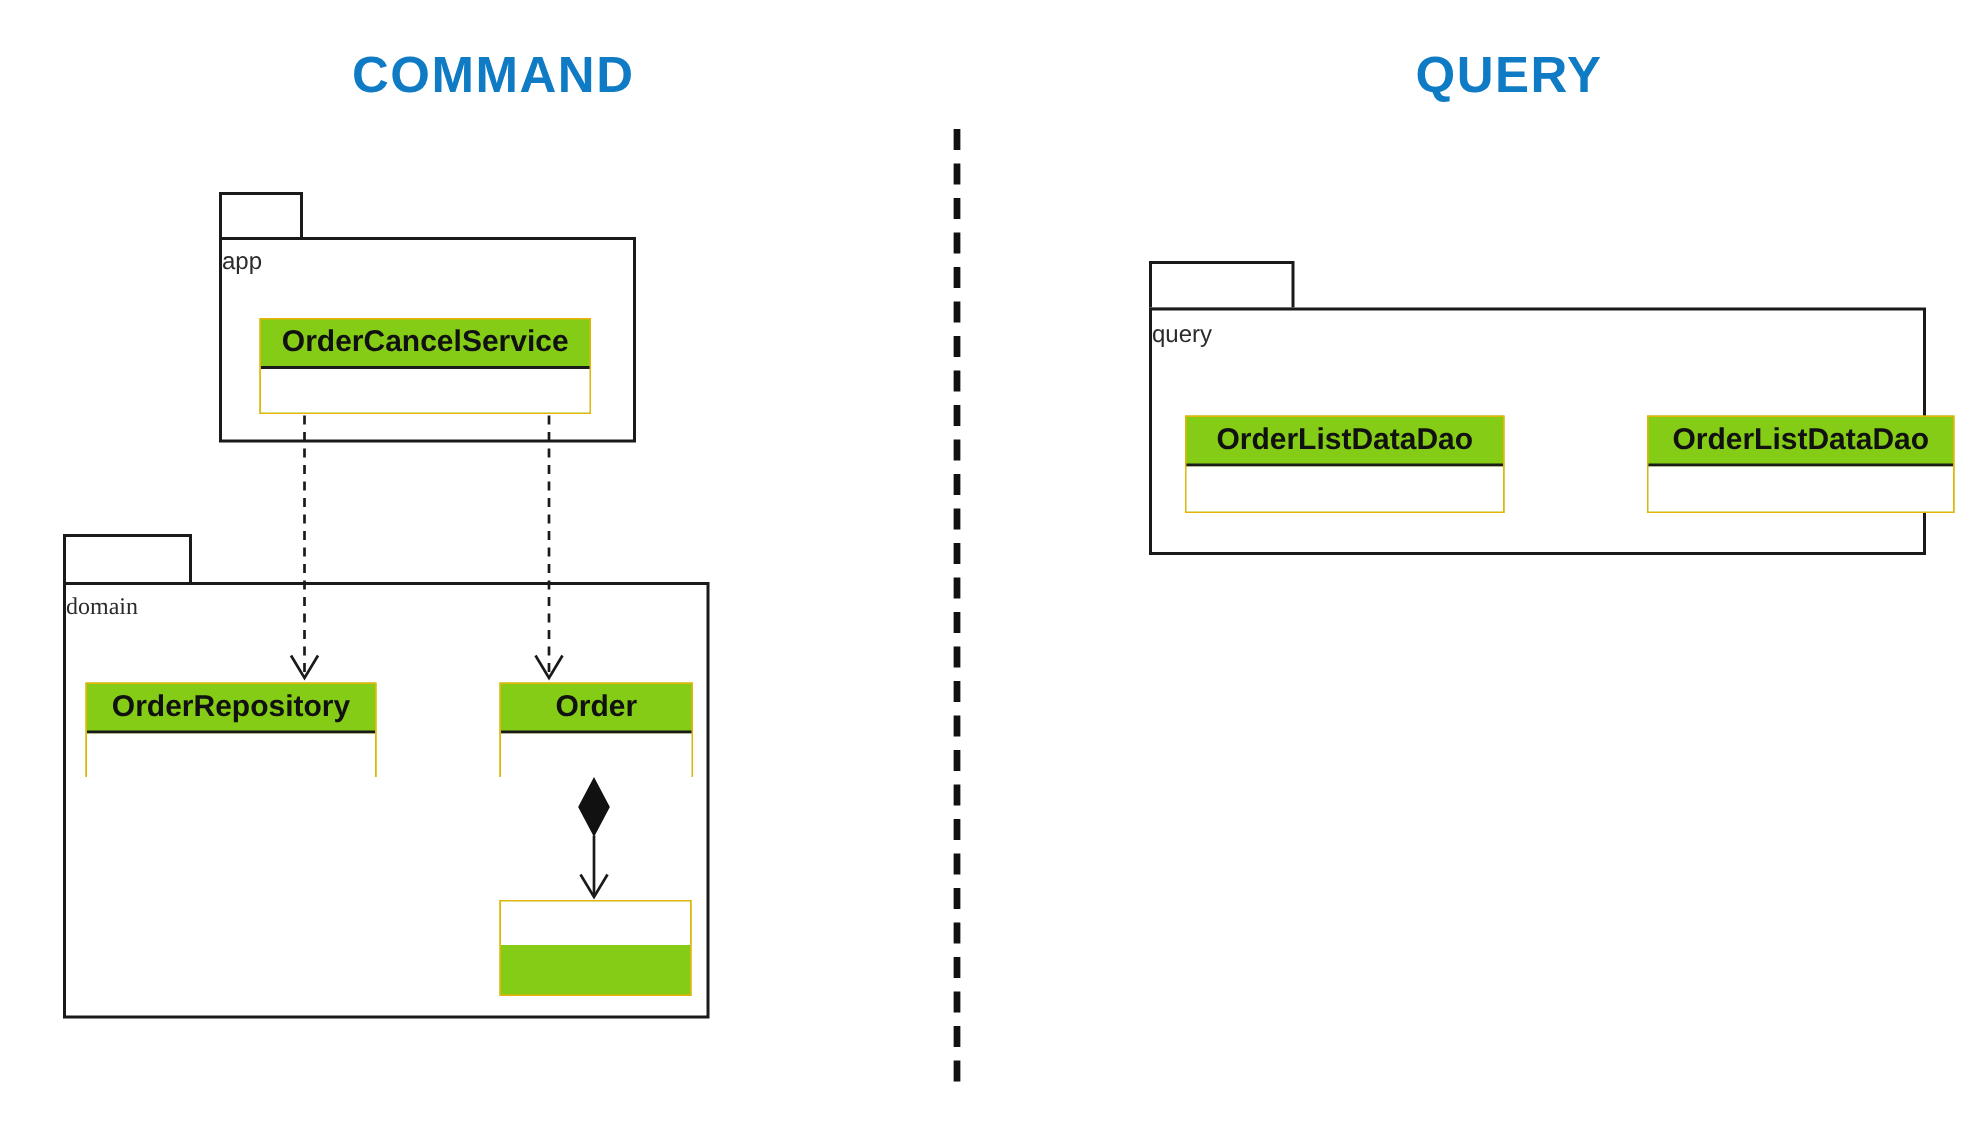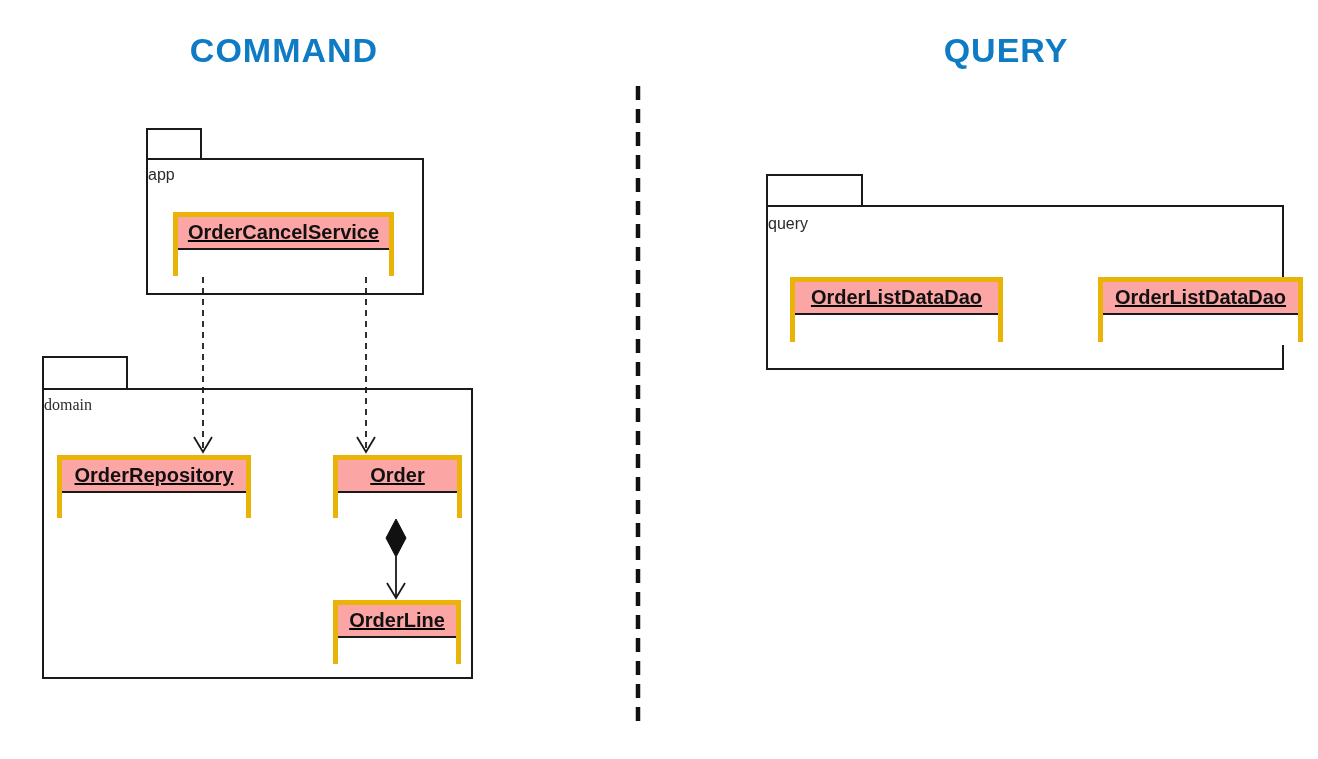--- a/index.html
+++ b/index.html
@@ -40,24 +40,23 @@
   .pkg-label {
     position: absolute;
     width: 100%;
     text-align: left;
     font-size: 16px;
     color: #2b2b2b;
     font-weight: 400;
   }
   .uml-class {
     position: absolute;
-    border: 5px solid #eab308;
-    background: #fca5a5;
+    border: 1px solid #eab308;
+    background: #84cc16;
     box-sizing: border-box;
-    text-decoration: underline;
   }
   .uml-class .name-compartment {
     height: 31px;
     line-height: 31px;
     border-bottom: 2px solid #1a1a1a;
     text-align: center;
     font-weight: 700;
     font-size: 20px;
     color: #111111;
     white-space: nowrap;
@@ -72,21 +71,21 @@
     left: 0;
     top: 0;
     pointer-events: none;
   }
 </style>
 </head>
 <body>
 
 <div id="canvas">
 
-  <div class="section-title" style="left: 134px;">COMMAND</div>
+  <div class="section-title" style="left: 123px; text-align: right;">COMMAND</div>
   <div class="section-title" style="left: 856px;">QUERY</div>
 
   <div class="pkg-tab" style="left:146px; top:128px; width:56px; height:32px;"></div>
   <div class="pkg-body" style="left:146px; top:158px; width:278px; height:137px;">
     <div class="pkg-label" style="top:6px;">app</div>
   </div>
   <div class="uml-class" style="left:173px; top:212px; width:221px; height:64px;">
     <div class="name-compartment">OrderCancelService</div>
     <div class="attrs-compartment"></div>
   </div>
@@ -97,21 +96,20 @@
   </div>
   <div class="uml-class" style="left:333px; top:455px; width:129px; height:63px;">
     <div class="name-compartment">Order</div>
     <div class="attrs-compartment"></div>
   </div>
   <div class="uml-class" style="left:57px; top:455px; width:194px; height:63px;">
     <div class="name-compartment">OrderRepository</div>
     <div class="attrs-compartment"></div>
   </div>
   <div class="uml-class" style="left:333px; top:600px; width:128px; height:64px;">
-    <div class="name-compartment">OrderLine</div>
     <div class="attrs-compartment"></div>
   </div>
 
   <div class="pkg-tab" style="left:766px; top:174px; width:97px; height:33px;"></div>
   <div class="pkg-body" style="left:766px; top:205px; width:518px; height:165px;">
     <div class="pkg-label" style="top:8px;">query</div>
   </div>
   <div class="uml-class" style="left:790px; top:277px; width:213px; height:65px;">
     <div class="name-compartment">OrderListDataDao</div>
     <div class="attrs-compartment" style="height:30px;"></div>

